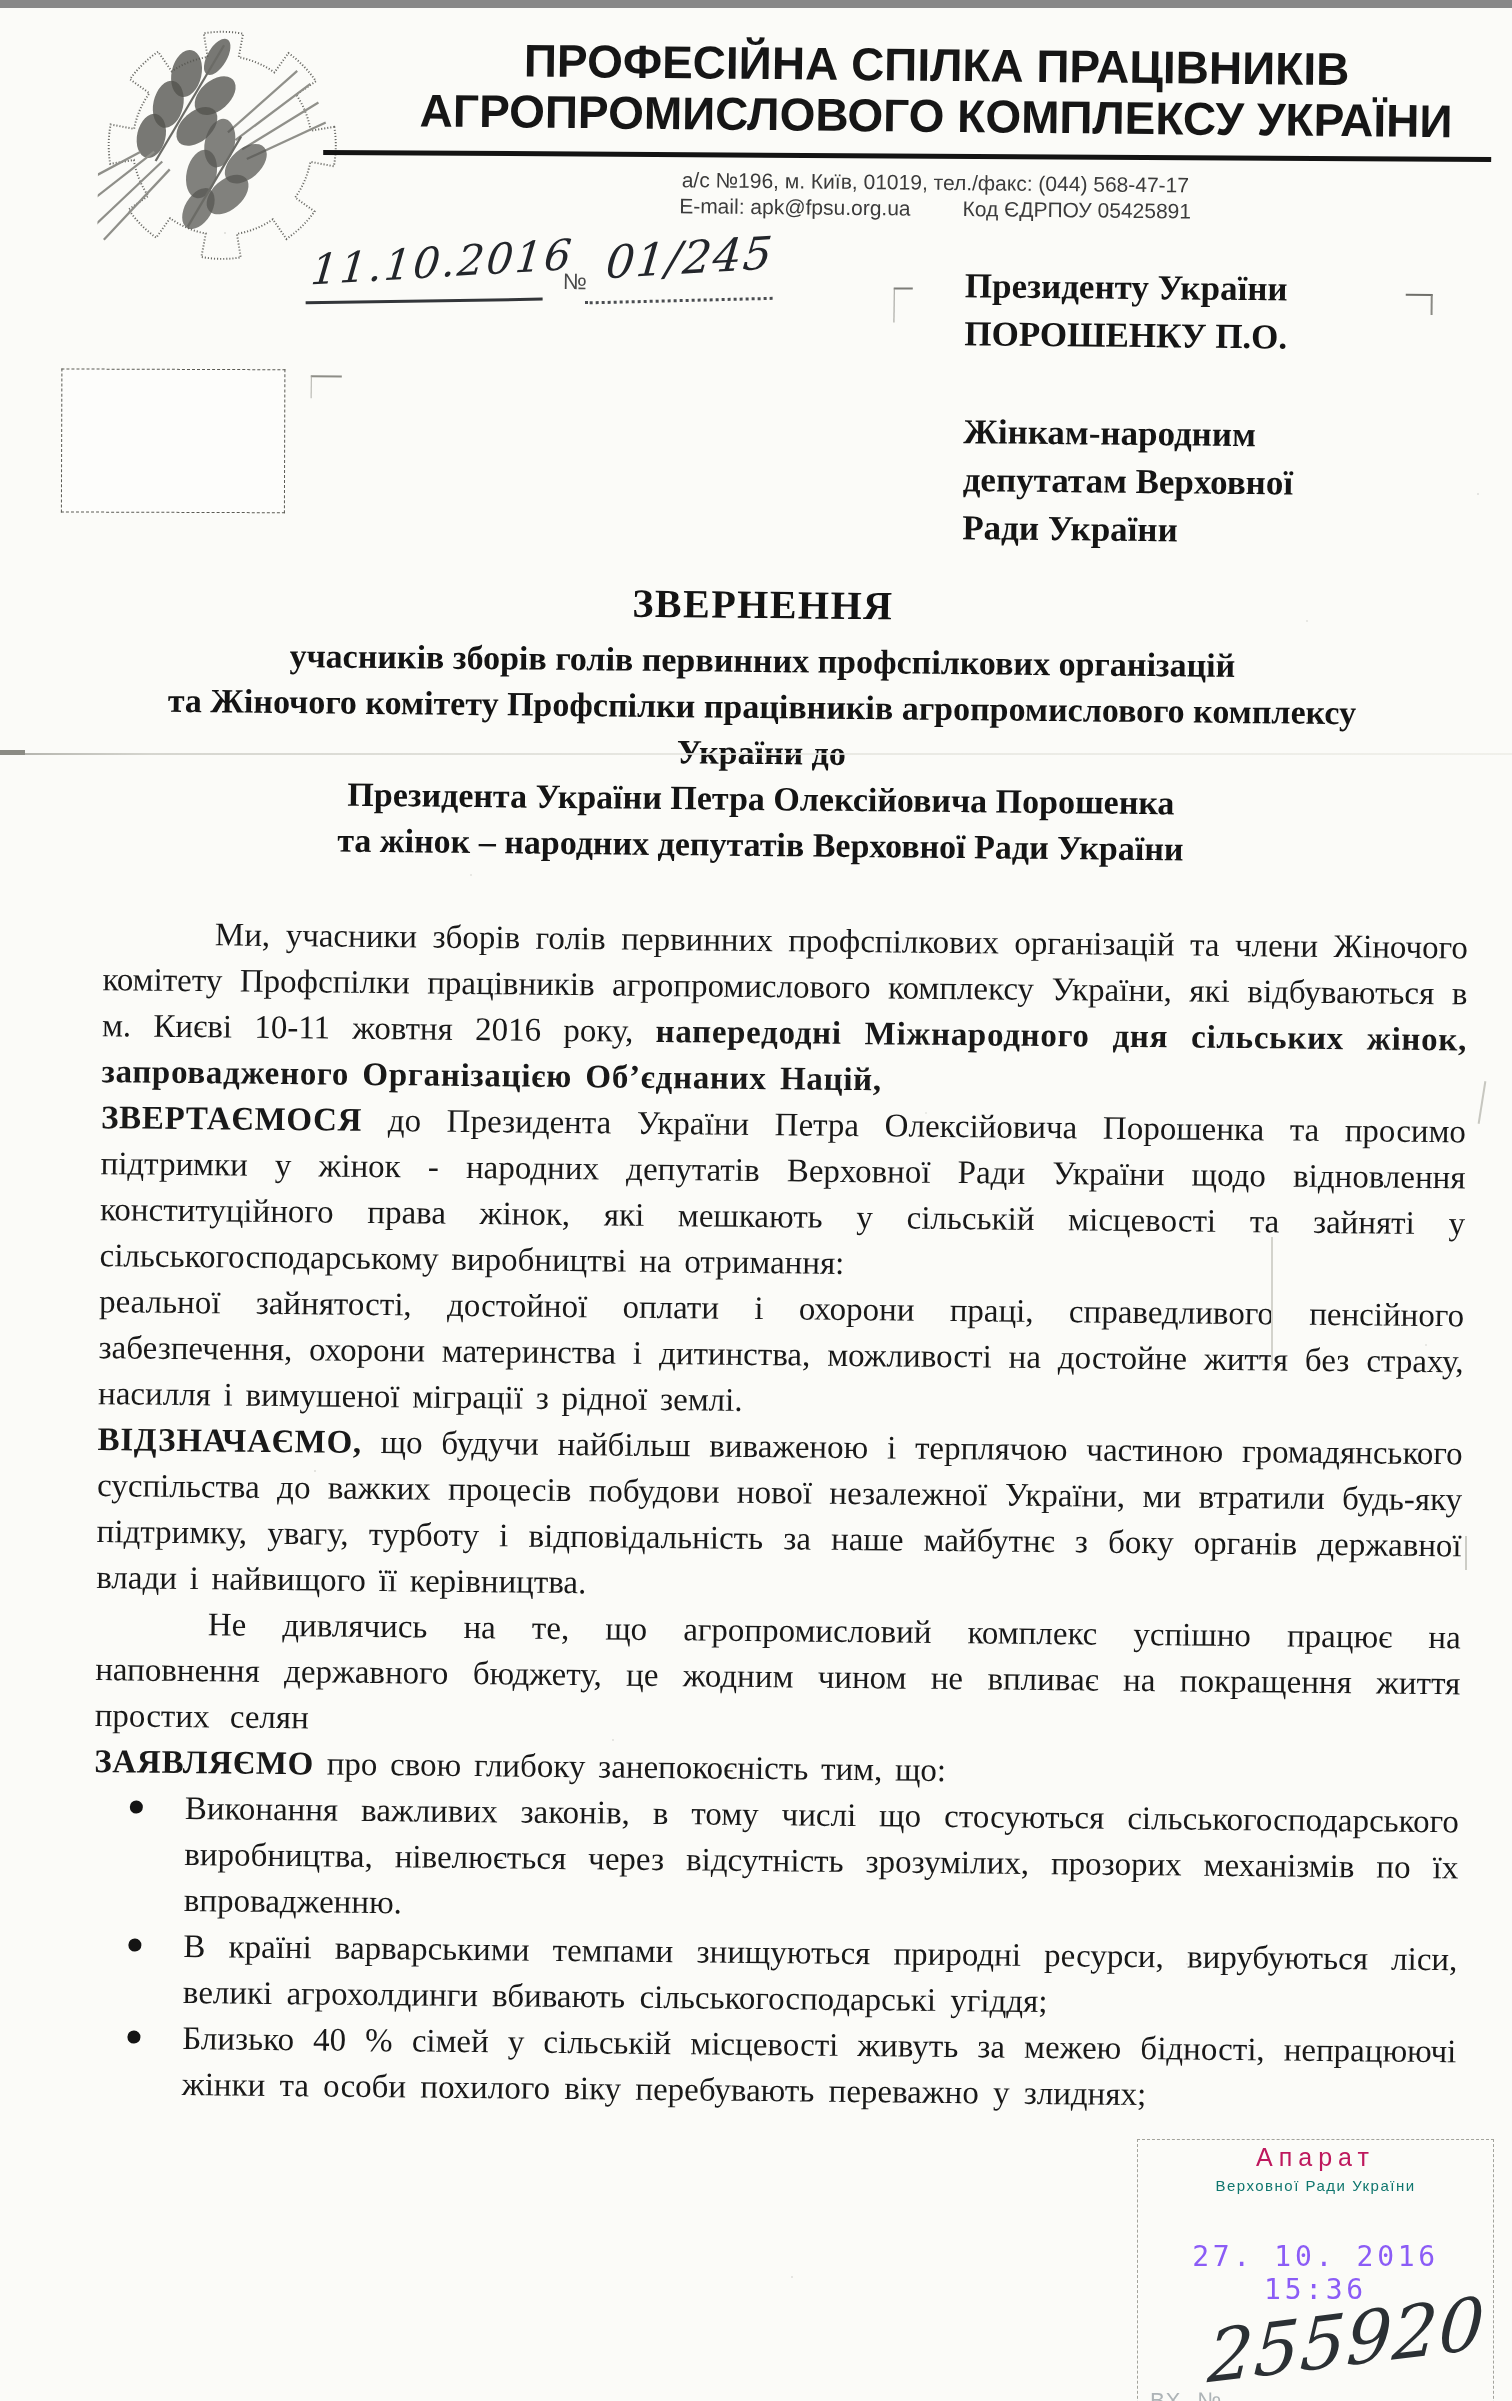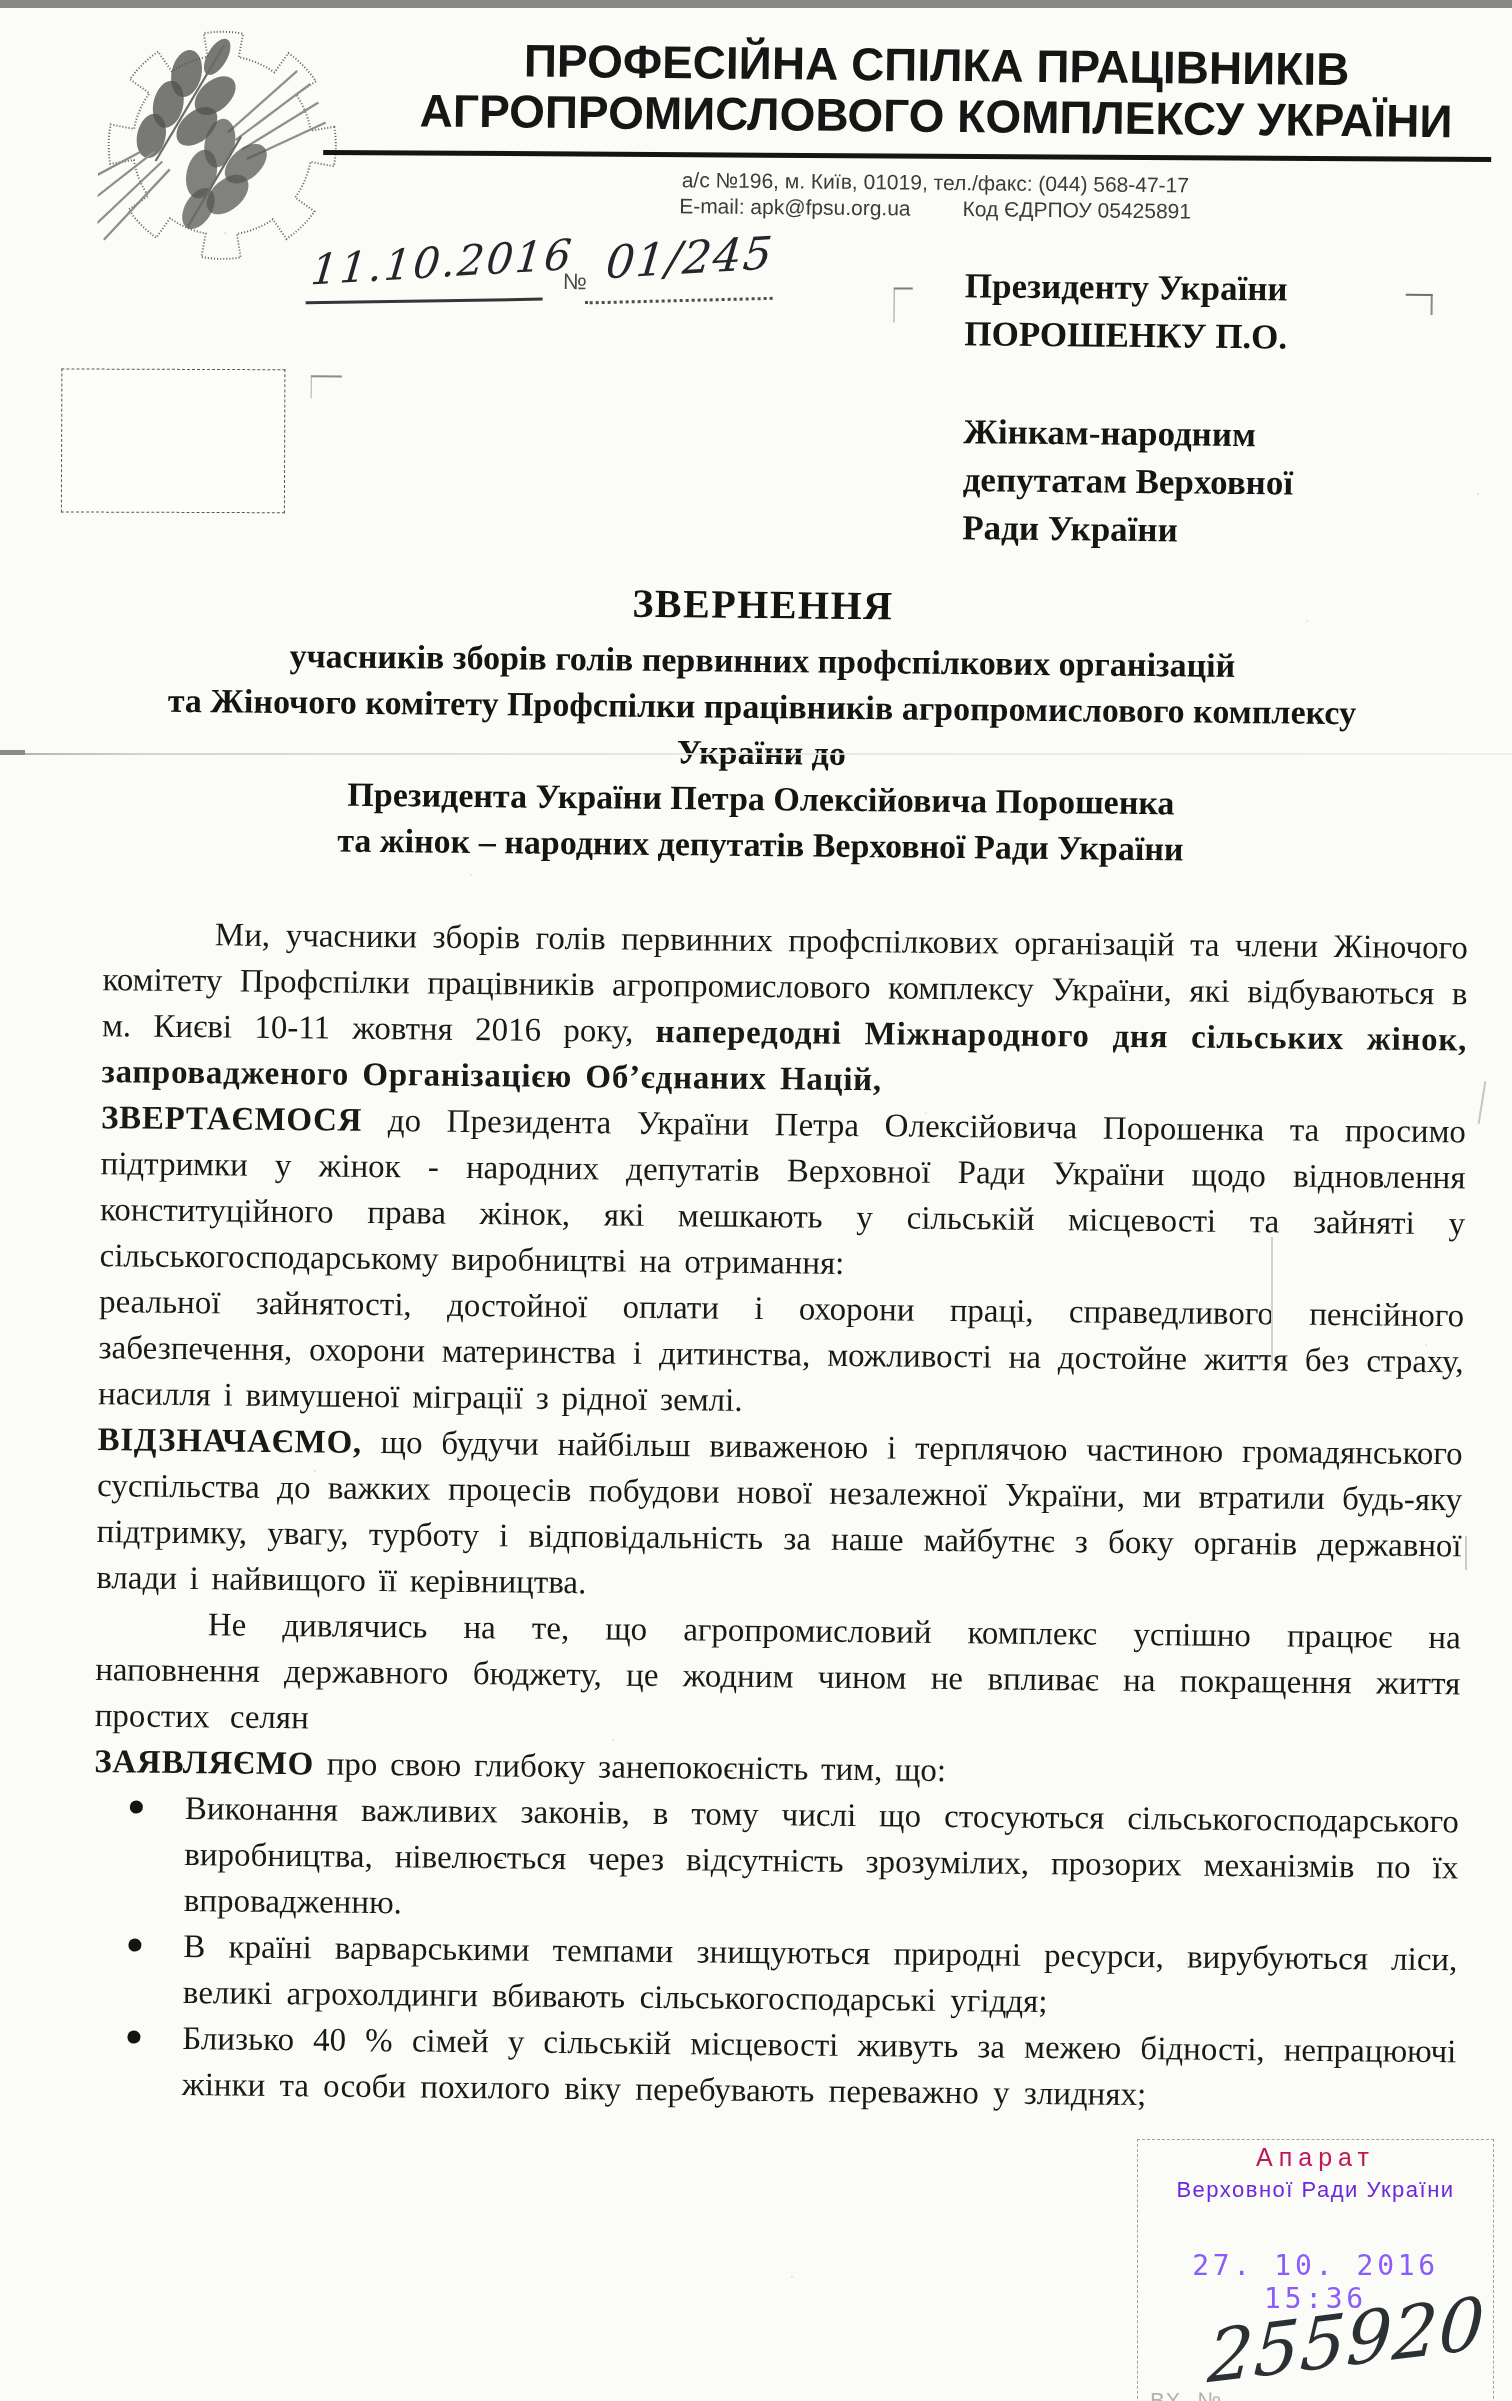--- a/index.html
+++ b/index.html
@@ -76,21 +76,21 @@
   .loose{word-spacing:12px;}
   .lead{font-weight:bold;letter-spacing:0.7px;}
   ul.bullets{list-style:none;margin:0;padding:0;}
   ul.bullets li{position:relative;padding-left:91px;margin:0;word-spacing:6px;}
   .b-dot{position:absolute;left:36px;top:16.4px;width:12.7px;height:12.7px;background:#141414;border-radius:50%;}
   
   .stamp{position:absolute;left:1137px;top:2131px;width:355px;height:283px;
     border:1.5px dashed #a3a39c;color:#b2b8bb;
     font-family:"Liberation Sans","DejaVu Sans",sans-serif;text-align:center;}
   .stamp-l1{margin-top:3px;font-size:25px;letter-spacing:6px;color:#be185d;}
-  .stamp-l2{margin-top:4.5px;font-size:22px;letter-spacing:1.5px;color:#6d28d9;}
+  .stamp-l2{margin-top:4.5px;font-size:15px;letter-spacing:1.5px;color:#0f766e;}
   .stamp-dt{margin-top:46px;font-family:"DejaVu Sans Mono",monospace;font-size:28px;letter-spacing:3.7px;color:#8b5cf6;}
   .stamp-vx{position:absolute;left:12px;bottom:9px;font-size:22.4px;letter-spacing:1.5px;color:#aeb4b7;}
   .stamp-hand{position:absolute;left:67px;top:158px;width:283px;
     font-family:"DejaVu Serif",serif;font-style:italic;font-size:72px;color:#2b3034;
     transform:rotate(-7deg) skewX(-10deg);letter-spacing:0.7px;}
 </style>
 </head>
 <body>
 
 <div class="page">

